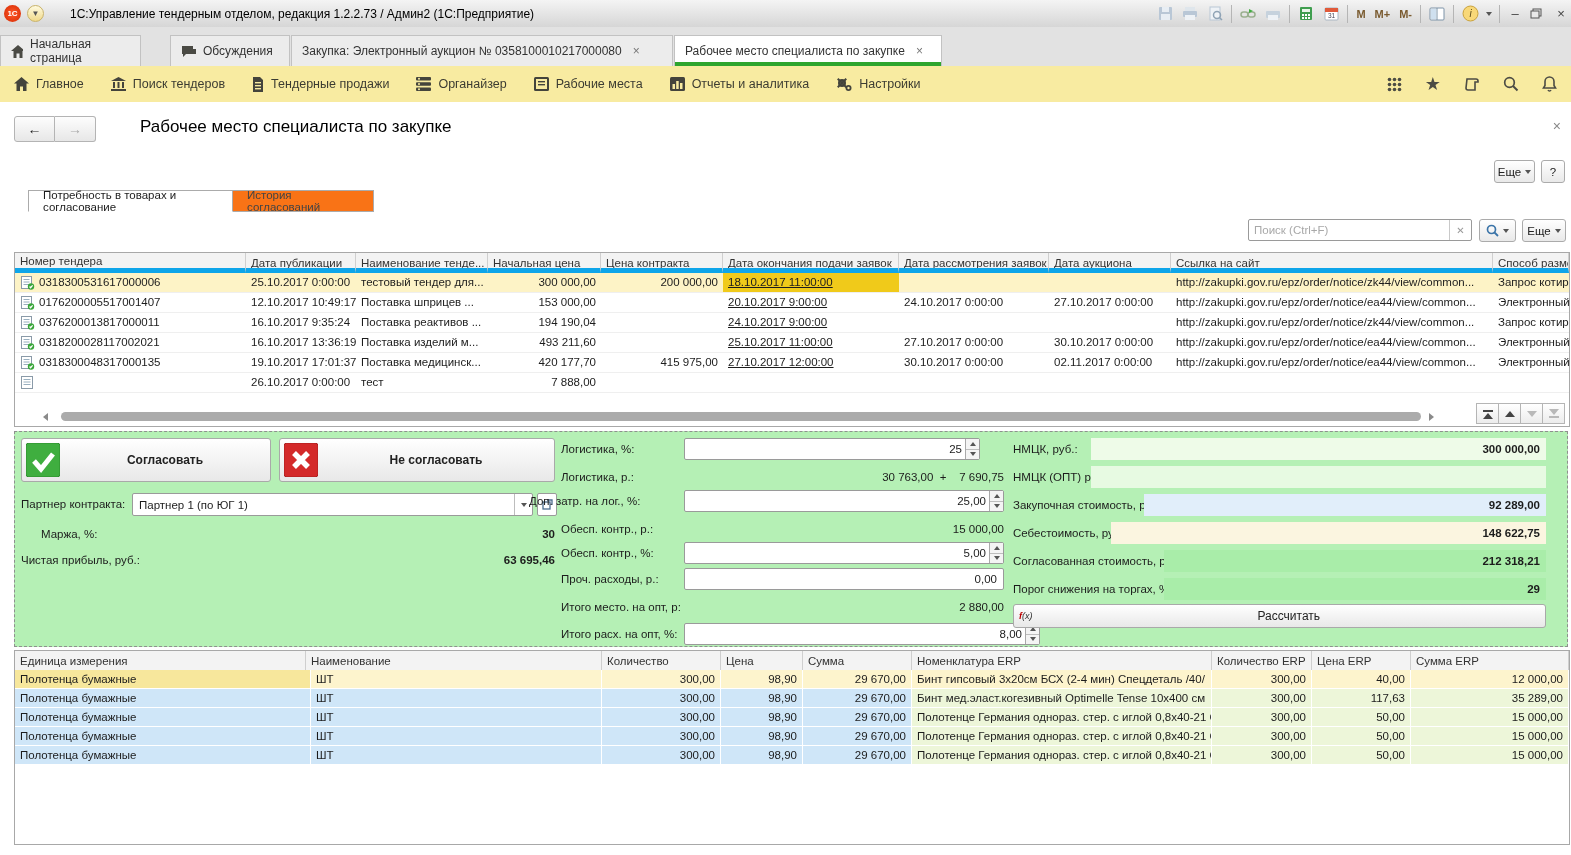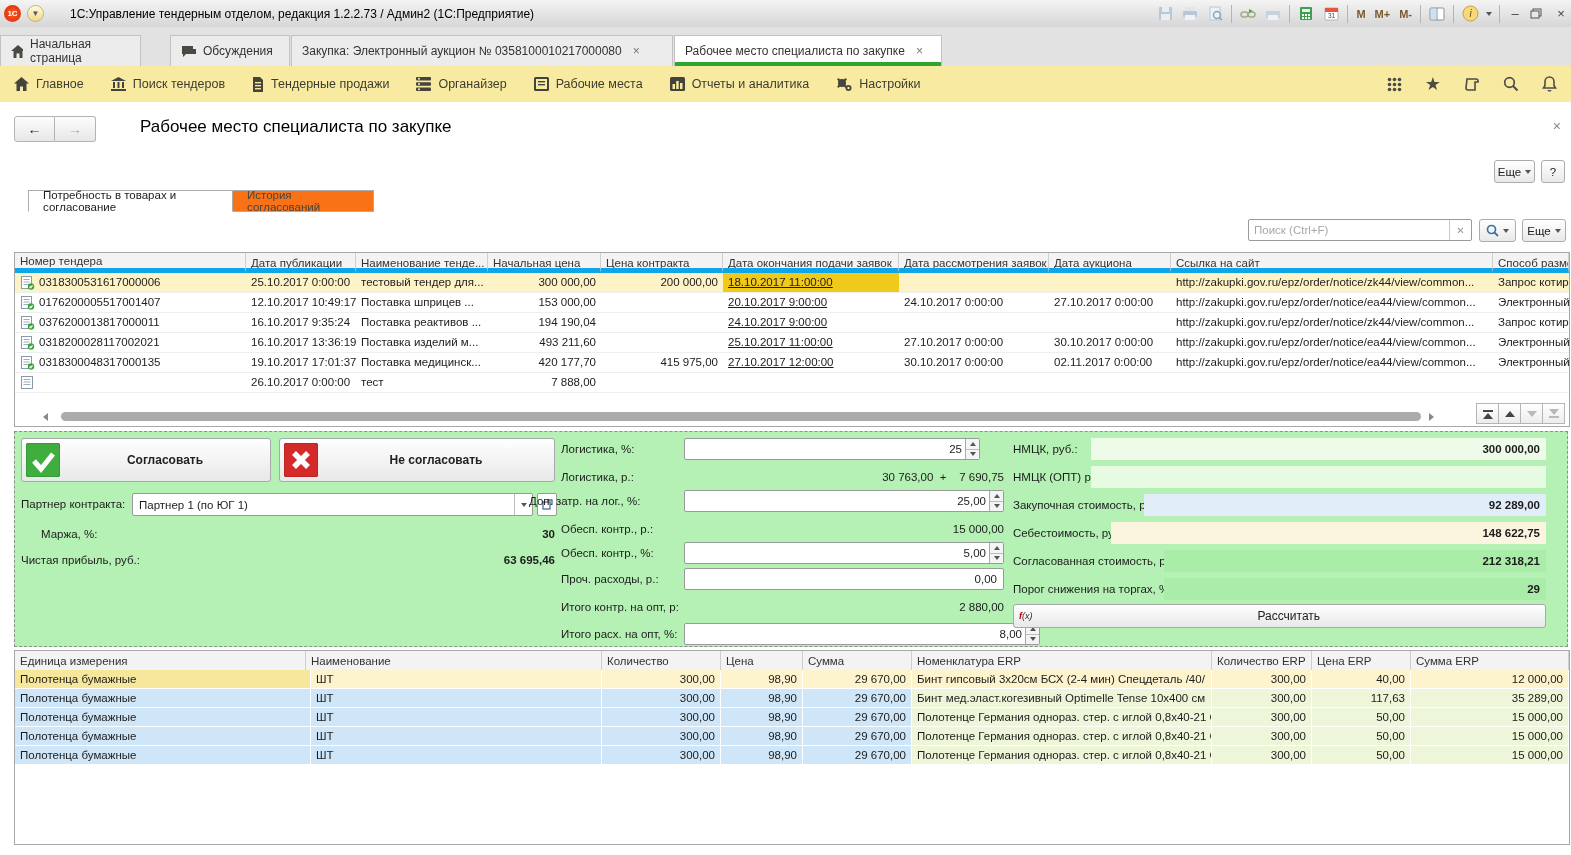--- a/index.html
+++ b/index.html
@@ -632,21 +632,21 @@
           <span class="sd"></span>
         </i>
       </span>
   </div>
 
   <span class="lbl" style="left:546px;top:136px;">Проч. расходы, р.:</span>
   <div class="fld" style="left:669px;top:136px;width:320px;padding-right:6px;">
     <span>0,00</span>
   </div>
 
-  <span class="lbl" style="left:546px;top:164px;">Итого контр. на опт, р:</span>
+  <span class="lbl" style="left:546px;top:164px;">Итого место. на опт, р:</span>
   <span class="sval" style="left:669px;top:164px;width:320px;">2 880,00</span>
 
   <span class="lbl" style="left:546px;top:191px;">Итого расх. на опт, %:</span>
   <div class="fld" style="left:669px;top:191px;width:356px;">
     <span>8,00</span>
     <span class="spin">
         <i>
           <span class="su"></span>
         </i>
         <i>

